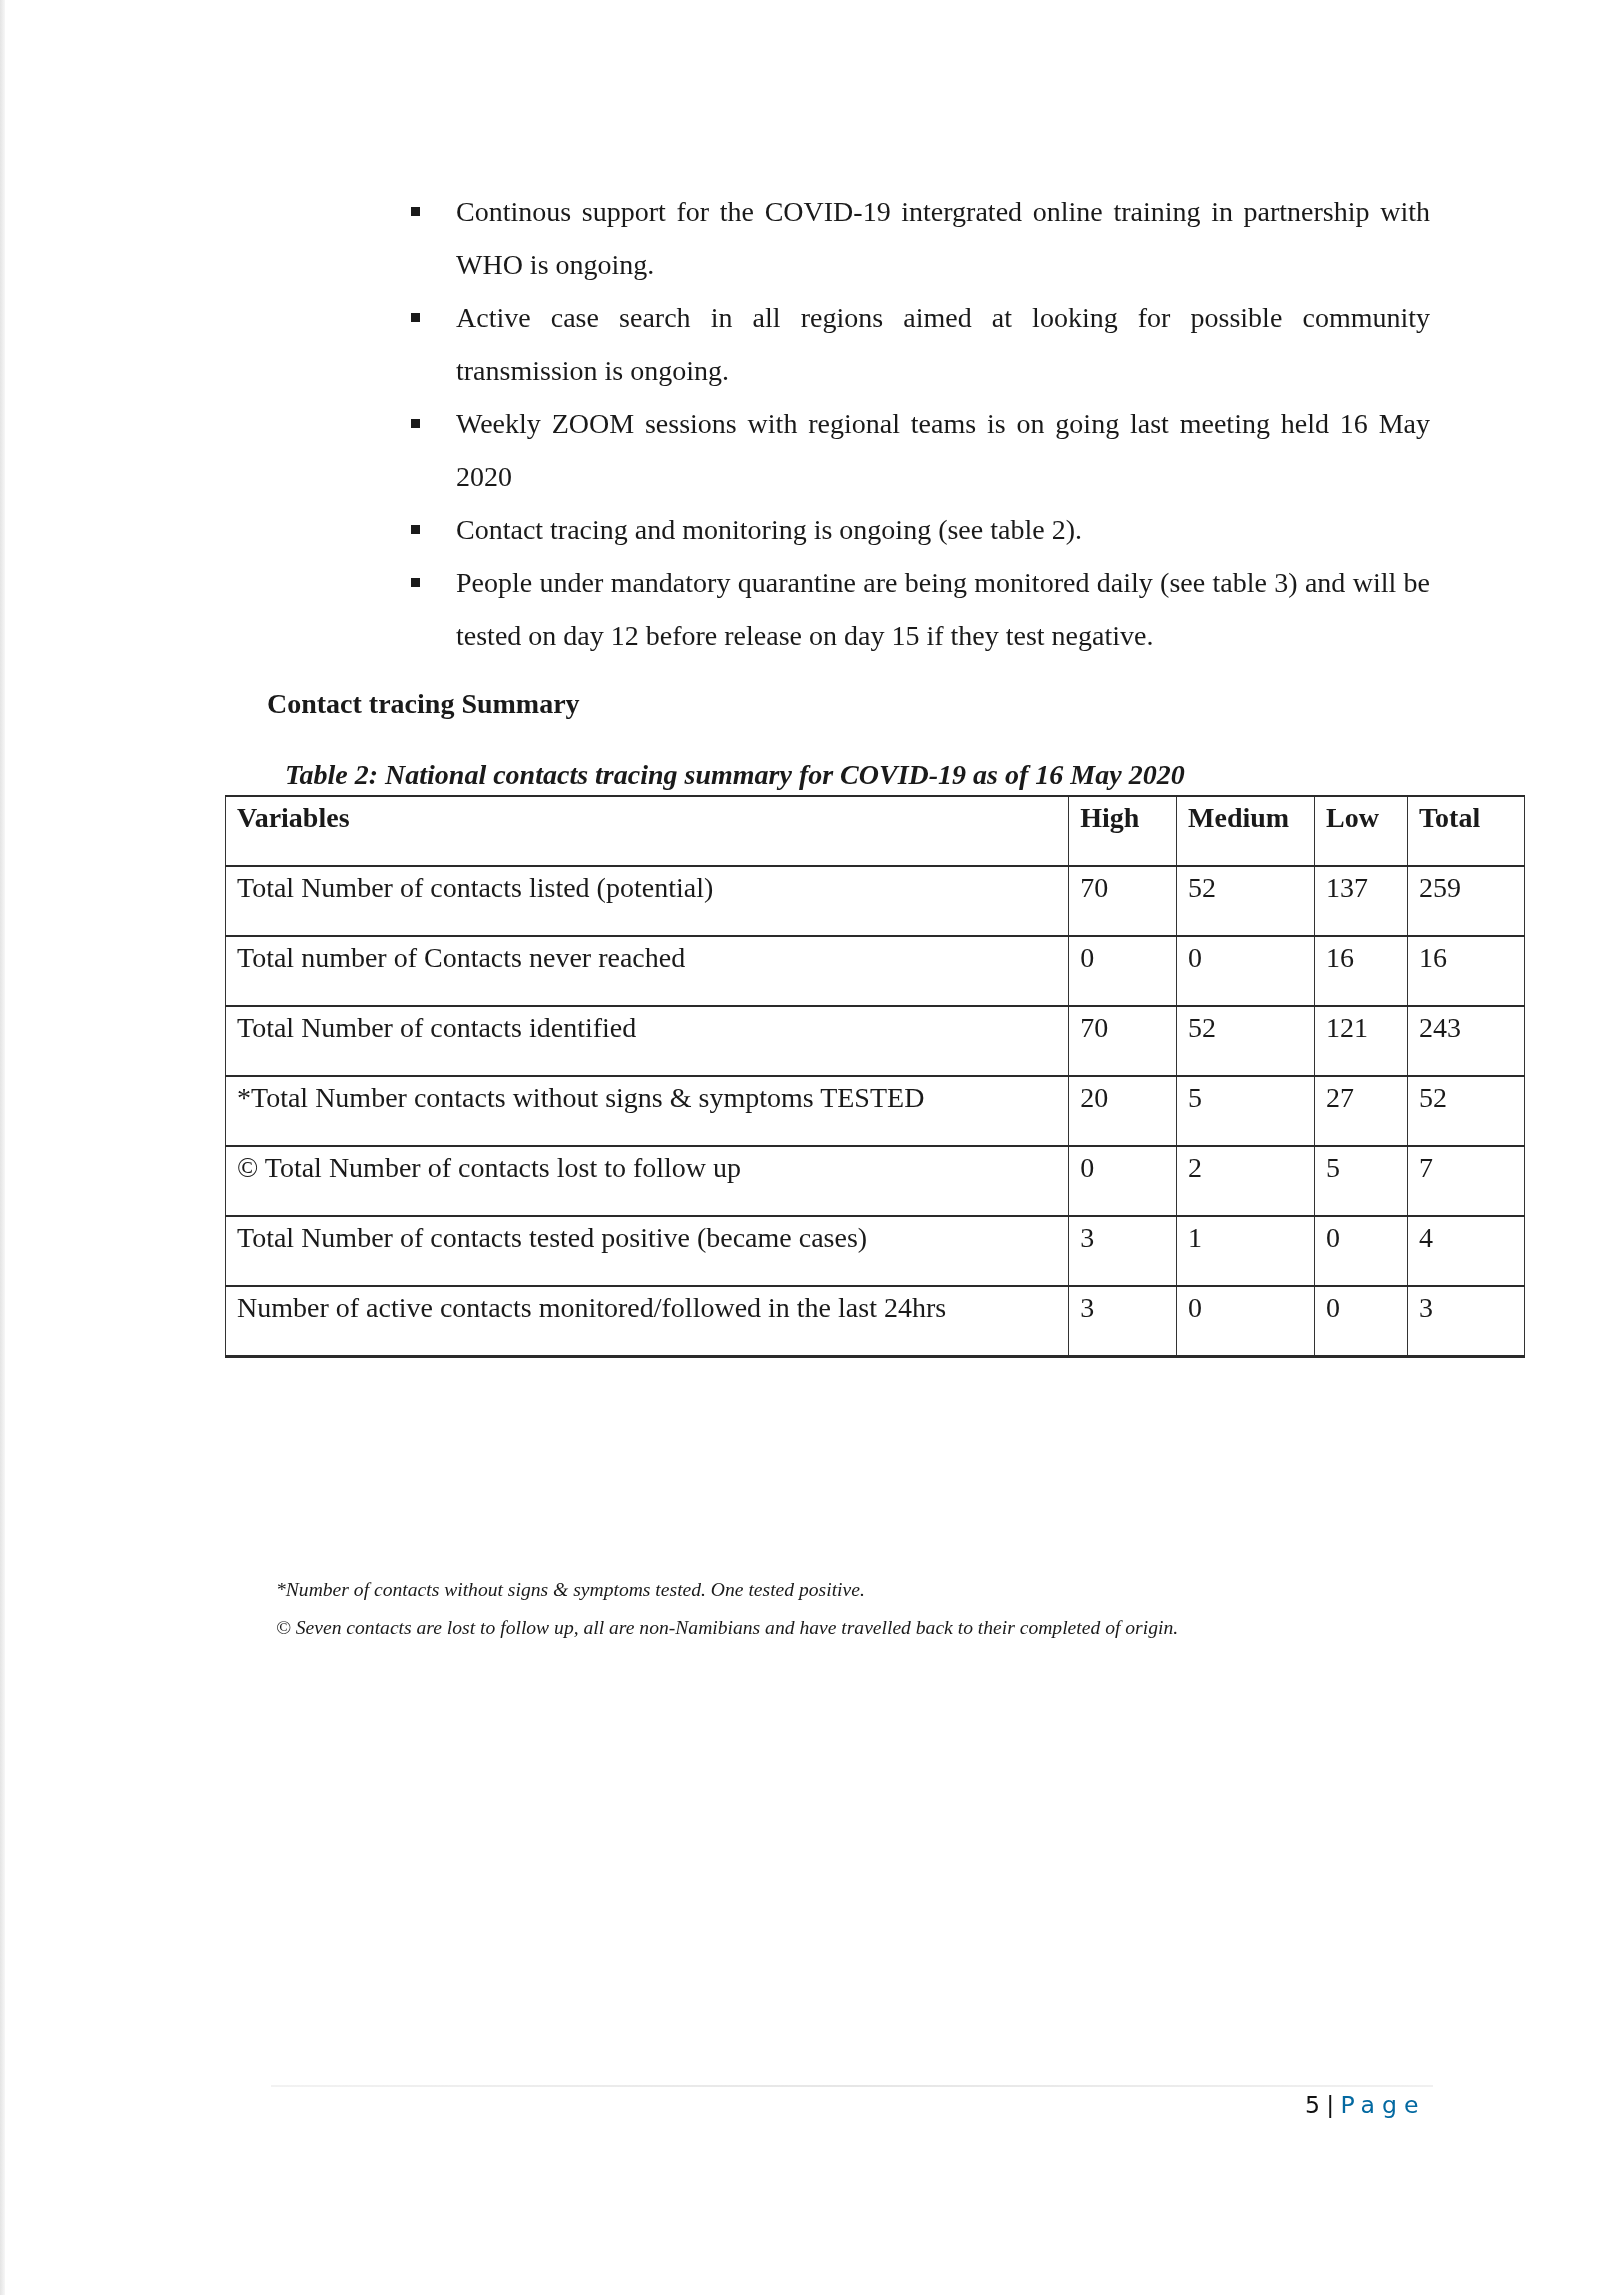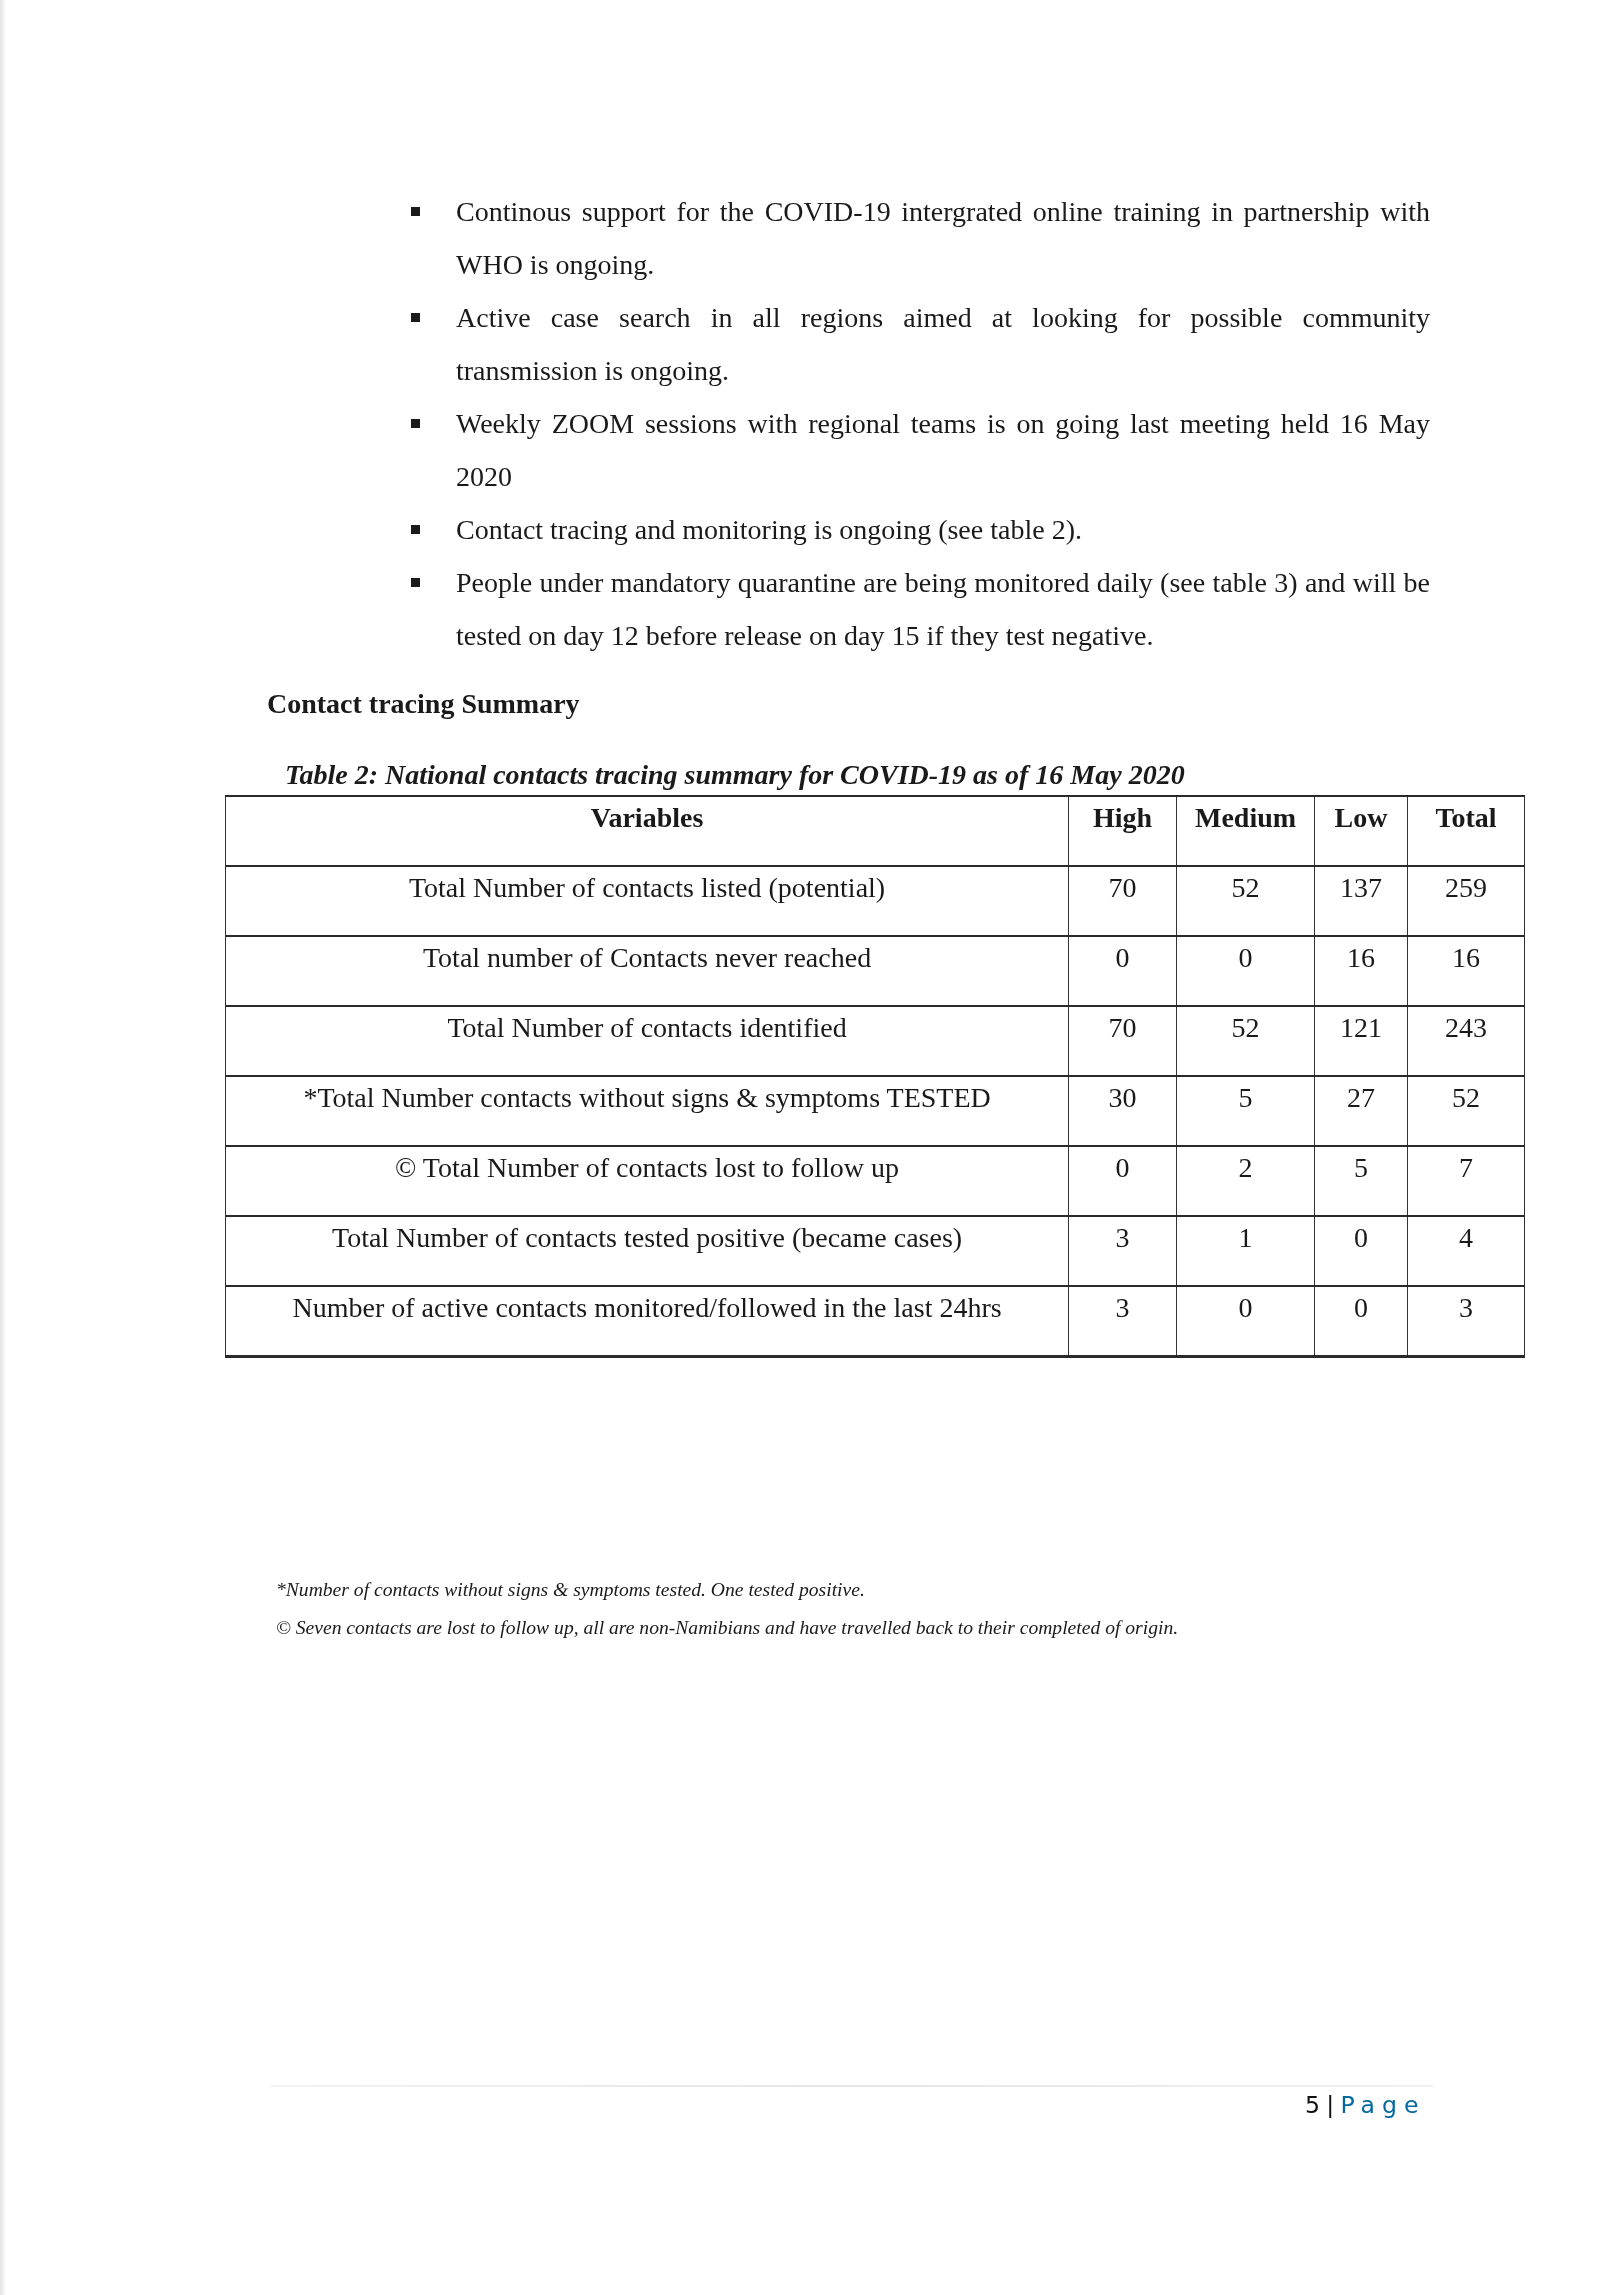--- a/index.html
+++ b/index.html
@@ -43,21 +43,21 @@
     table.data-table {
       position: absolute; left: 225px; top: 795px;
       width: 1300px;
       border-collapse: collapse;
       font-size: 28px;
     }
     table.data-table th, table.data-table td {
       border: 1.6px solid #333;
       border-top: 2.4px solid #2a2a2a;
       vertical-align: top;
-      text-align: center;
+      text-align: left;
       padding: 4.7px 11px 0 11px;
       height: 70px;
       box-sizing: border-box;
     }
     table.data-table th { font-weight: bold; }
     table.data-table tr:last-child td { border-bottom: 3.1px solid #2a2a2a; }
     col.c-var { width: 844px; }
     col.c-high { width: 108px; }
     col.c-med { width: 138px; }
     col.c-low { width: 93px; }
@@ -145,21 +145,21 @@
     </tr>
     <tr>
       <td>Total Number of contacts identified</td>
       <td>70</td>
       <td>52</td>
       <td>121</td>
       <td>243</td>
     </tr>
     <tr>
       <td>*Total Number contacts without signs &amp; symptoms TESTED</td>
-      <td>30</td>
+      <td>20</td>
       <td>5</td>
       <td>27</td>
       <td>52</td>
     </tr>
     <tr>
       <td>© Total Number of contacts lost to follow up</td>
       <td>0</td>
       <td>2</td>
       <td>5</td>
       <td>7</td>

